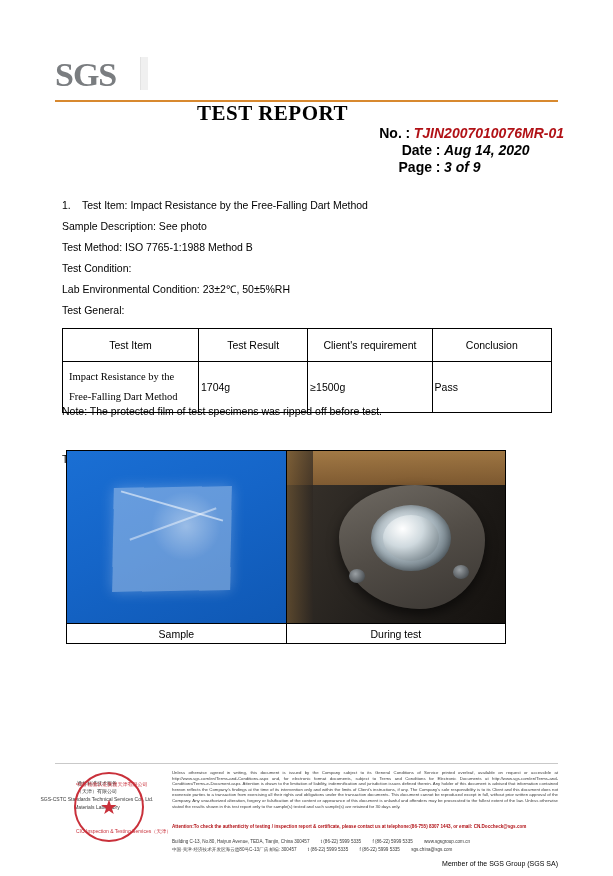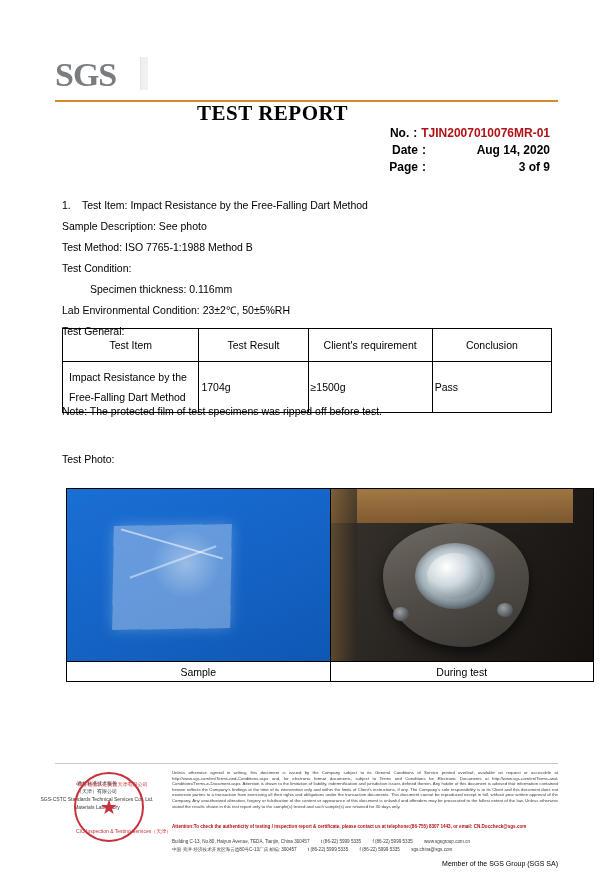--- a/index.html
+++ b/index.html
@@ -68,45 +68,46 @@
     text-align: center;
     font-family: "Liberation Serif", serif;
     font-weight: bold;
     font-size: 21px;
     letter-spacing: 0.5px;
   }
 
   
   .meta {
     position: absolute;
-    right: 63px;
+    right: 49px;
     top: 125px;
-    font-size: 12px;
+    font-size: 14px;
     line-height: 17px;
   }
   .meta-row {
     display: flex;
     justify-content: flex-end;
     white-space: nowrap;
   }
   .meta-label {
     width: 42px;
     text-align: right;
     font-weight: bold;
   }
   .meta-colon {
     width: 12px;
     text-align: center;
     font-weight: bold;
   }
   .meta-value {
     min-width: 120px;
-    text-align: right;
+    text-align: left;
     font-weight: bold;
     color: #b11116;
+    font-style: italic;
   }
   .meta-value.dark {
     color: #000000;
   }
 
   
   .body-block {
     position: absolute;
     left: 62px;
     top: 195px;
@@ -143,20 +144,21 @@
     font-weight: normal;
     padding: 4px 2px;
   }
   .result-table thead th {
     height: 24px;
   }
   .result-table td.first-col {
     line-height: 20px;
     padding: 5px 6px;
     width: 130px;
+    font-family: Liberation Serif, serif;
   }
   .result-table td.mid {
     width: 111px;
   }
   .result-table td.req {
     width: 125px;
   }
   .result-table td.concl {
     width: 120px;
   }
@@ -172,22 +174,22 @@
     position: absolute;
     left: 62px;
     top: 453px;
     font-size: 10.5px;
   }
 
   
   .photo-table {
     position: absolute;
     left: 66px;
-    top: 488px;
-    width: 528px;
+    top: 450px;
+    width: 440px;
     border-collapse: collapse;
   }
   .photo-table td {
     border: 1px solid #000000;
     padding: 0;
   }
   .photo-cell {
     width: 242px;
     height: 172px;
     padding: 0;
@@ -434,21 +436,20 @@
     </div>
   </div>
 
   <div class="body-block">
     <div class="line indent-num">
       <span class="num">1.</span><span>Test Item: Impact Resistance by the Free-Falling Dart Method</span>
     </div>
     <div class="line">Sample Description: See photo</div>
     <div class="line">Test Method: ISO 7765-1:1988 Method B</div>
     <div class="line">Test Condition:</div>
-    <div class="line sub">Specimen thickness: 0.116mm</div>
     <div class="line">Lab Environmental Condition: 23±2℃, 50±5%RH</div>
     <div class="line">Test General:</div>
   </div>
 
   <table class="result-table">
     <thead>
       <tr>
         <th class="first-col">Test Item</th>
         <th class="mid">Test Result</th>
         <th class="req">Client's requirement</th>

